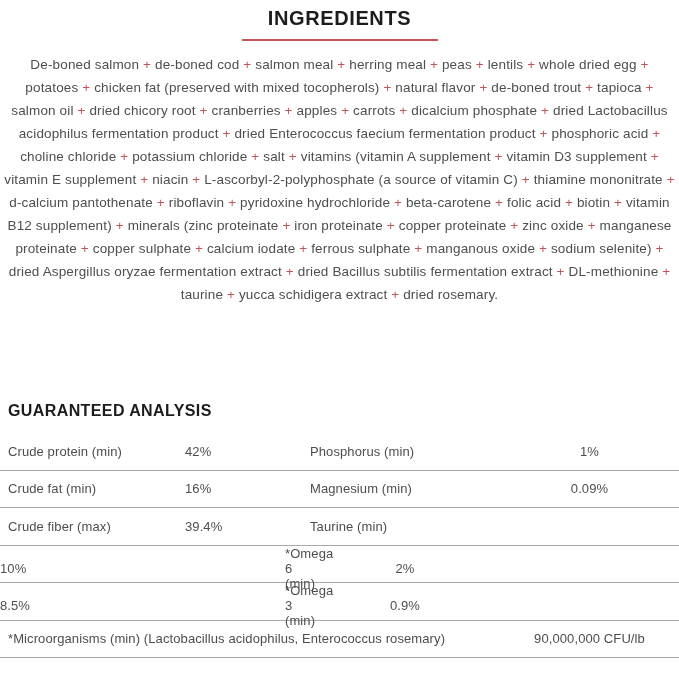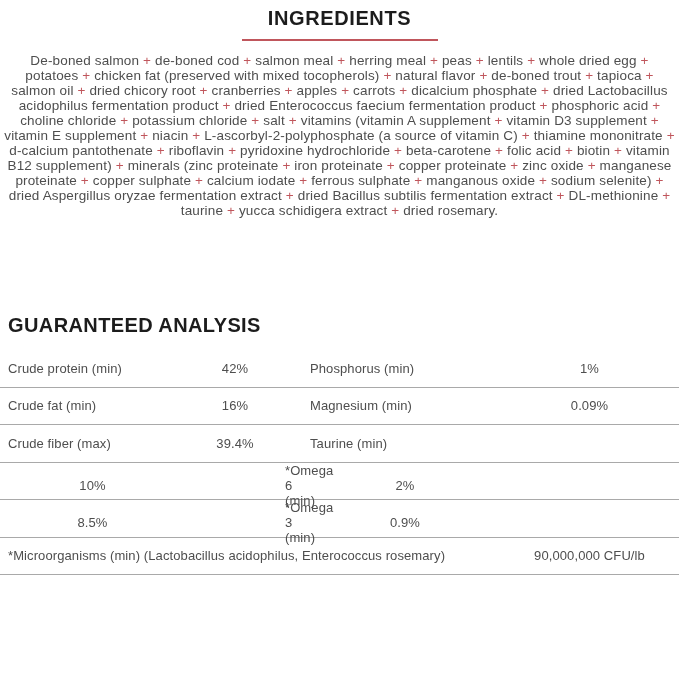--- a/index.html
+++ b/index.html
@@ -15,36 +15,36 @@
   .ing-title {
     margin-top:7px; text-align:center;
     font-size:20px; font-weight:800; letter-spacing:0.6px; color:var(--dark);
   }
   .ing-rule {
     width:196px; height:2px; background:var(--accent);
     margin:9px auto 0 auto;
   }
   .ing-text {
     margin:12px 3px 0 3px; text-align:center;
-    font-size:13.5px; line-height:15px; letter-spacing:0.15px; color:var(--text);
+    font-size:13.5px; line-height:23px; letter-spacing:0.15px; color:var(--text);
   }
   .ing-text .plus { color:var(--accent); }
 
   .ga-title {
     margin:96px 0 0 8px;
-    font-size:20px; font-weight:800; letter-spacing:0.4px; color:var(--dark);
+    font-size:16px; font-weight:800; letter-spacing:0.4px; color:var(--dark);
   }
 
   .ga-table { margin-top:13px; width:679px; font-size:13px; letter-spacing:0.1px; }
   .ga-row {
     display:grid; grid-template-columns:185px 100px 25px 190px 1fr;
     align-items:center; height:37.5px; border-bottom:1.5px solid var(--rule);
   }
   .ga-row .c1 { padding-left:8px; }
-  .ga-row .c2 { text-align:center; }
+  .ga-row .c2 { text-align:left; }
   .ga-row .c5 { text-align:center; }
   .ga-full {
     display:grid; grid-template-columns:1fr 179px;
     align-items:center; height:37.5px; border-bottom:1.5px solid var(--rule);
   }
   .ga-full .c1 { padding-left:8px; }
   .ga-full .c2 { text-align:center; }
 </style>
 </head>
 <body>

